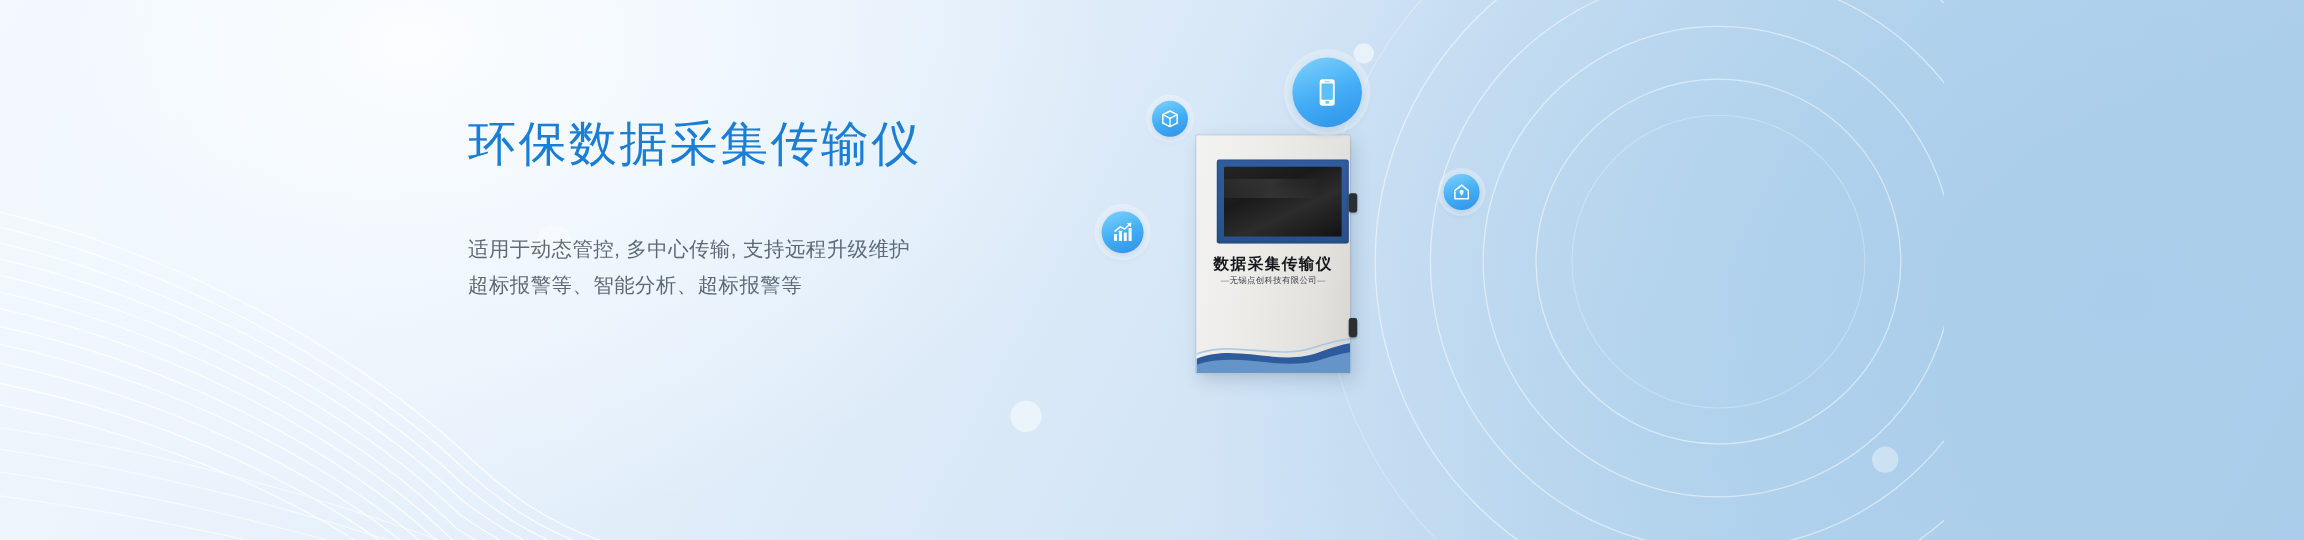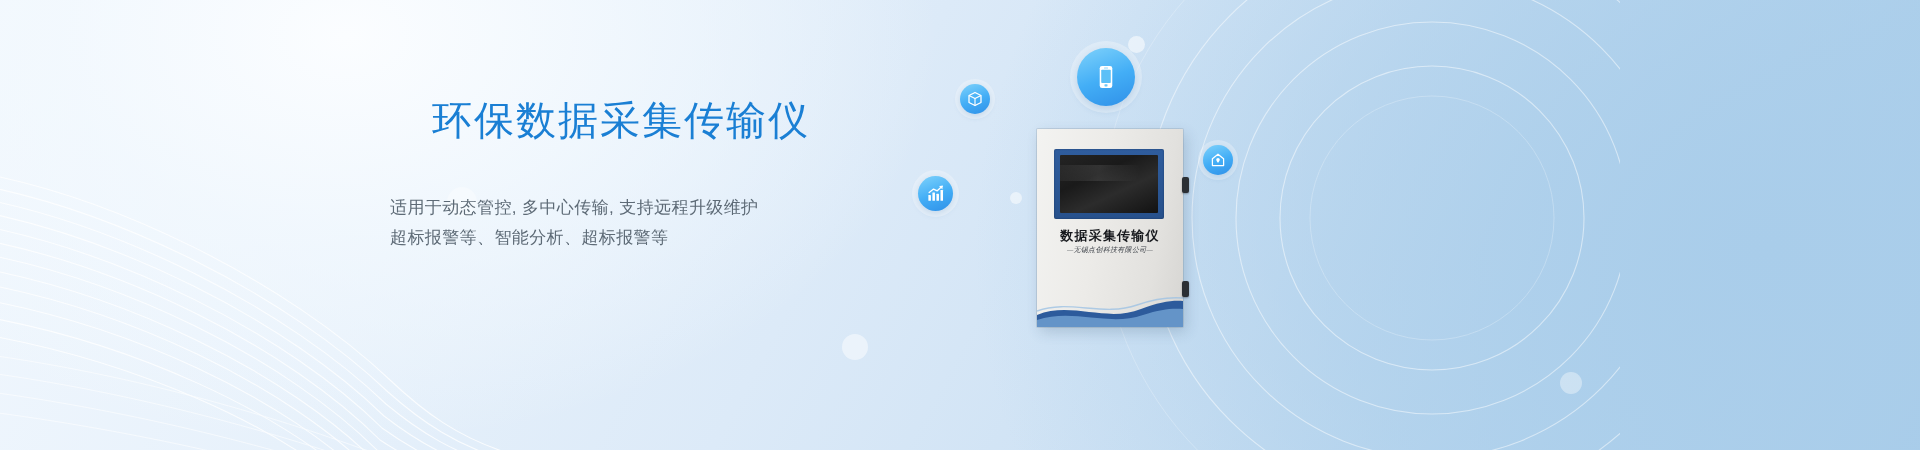--- a/index.html
+++ b/index.html
@@ -33,40 +33,38 @@
 
   
   .copy { position:absolute; left:390px; top:96px; width:520px; }
   .headline {
     font-size:40px;
     line-height:1.22;
     letter-spacing:2px;
     color:#1a7fd4;
     font-weight:400;
     white-space:nowrap;
-    margin-left:42px;
   }
   .sublist { margin-top:48px; }
   .subline {
     font-size:17px;
     line-height:30px;
     color:#5d6a76;
     letter-spacing:.4px;
     white-space:nowrap;
   }
 
   
   .product {
     position:absolute;
-    left:997px; top:129px;
-    width:146px; height:198px;
+    left:997px; top:113px;
+    width:128px; height:198px;
     background:linear-gradient(100deg,#f3f3f1 0%,#ecebe8 42%,#e2e1de 78%,#d6d5d2 100%);
     box-shadow: 3px 5px 14px rgba(40,70,100,.20), 0 0 0 1px rgba(120,130,140,.22);
     border-radius:1px;
-    margin-left:40px;
   }
   .product .screen-bezel {
     position:absolute; left:17px; top:20px; width:110px; height:70px;
     background:linear-gradient(180deg,#2f5d9e 0%,#27518c 100%);
     border-radius:2px;
     box-shadow:inset 0 0 2px rgba(0,0,0,.35);
   }
   .product .screen-glass {
     position:absolute; left:6px; top:6px; right:6px; bottom:6px;
     background:linear-gradient(155deg,#242424 0%,#1a1a1a 35%,#2c2c2c 62%,#121212 100%);
@@ -85,21 +83,20 @@
     letter-spacing:1.2px;
     color:#16181c;
   }
   .product .dev-sub {
     position:absolute; left:0; right:0; top:116px;
     text-align:center;
     font-family:"Liberation Serif","DejaVu Serif",serif;
     font-size:7px;
     letter-spacing:.3px;
     color:#3a3f46;
-    font-style:italic;
   }
   .product .wave-band { position:absolute; left:0; right:0; bottom:0; height:38px; overflow:hidden; }
   .product .side-port { position:absolute; right:-6px; width:7px; height:16px; background:#2b2f33; border-radius:2px; box-shadow:0 1px 2px rgba(0,0,0,.3); }
   .product .side-port.p1 { top:48px; }
   .product .side-port.p2 { top:152px; }
 
   
   .feat {
     position:absolute;
     border-radius:50%;

